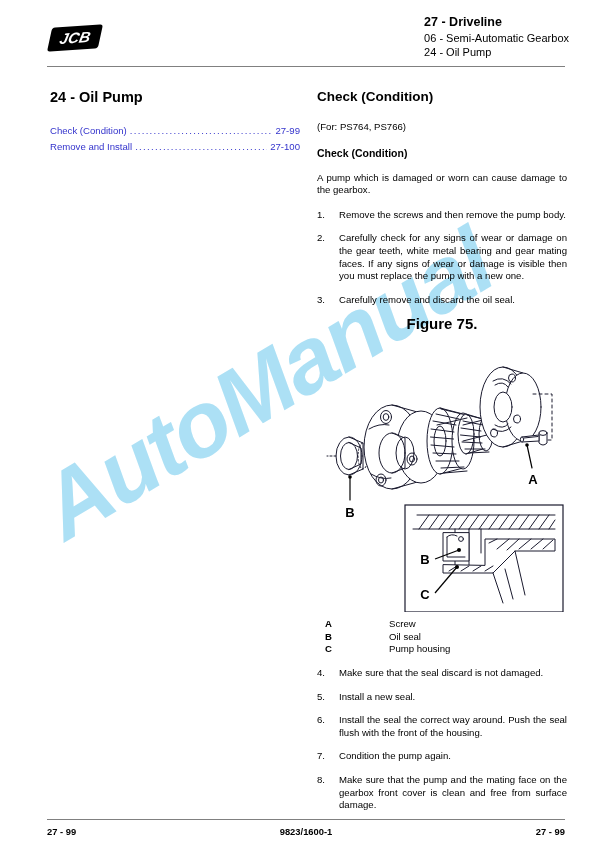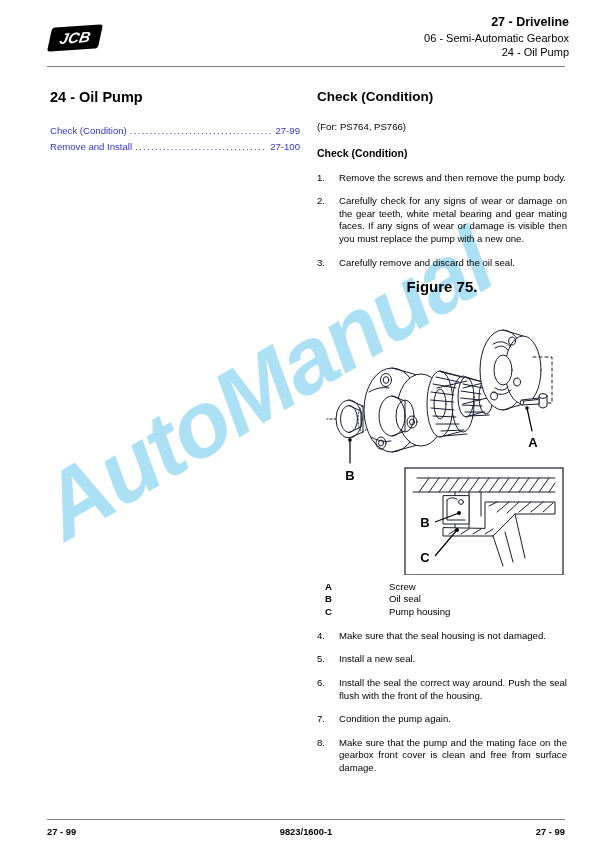--- a/index.html
+++ b/index.html
@@ -83,21 +83,21 @@
     font-size: 15px;
     font-weight: bold;
     font-style: italic;
     letter-spacing: 0px;
     transform: skewX(-16deg) rotate(-4deg);
   }
   #header-titles {
     position: absolute;
     right: 43px;
     top: 14px;
-    text-align: right;
+    text-align: left;
   }
   #header-titles .h-main {
     font-size: 12.5px;
     font-weight: bold;
     line-height: 16px;
     margin-bottom: 1px;
   }
   #header-titles .h-sub {
     font-size: 11px;
     font-weight: normal;
@@ -296,20 +296,21 @@
   </div>
 
   <div id="col-right" class="column">
 
     <h2 class="sub-heading">Check (Condition)</h2>
 
     <p class="body-para">(For: PS764, PS766)</p>
 
     <h3 class="sub-sub-heading">Check (Condition)</h3>
 
+    <p class="body-para">A pump which is damaged or worn can cause damage to the gearbox.</p>
 
     <div class="step">
       <span class="step-num">1.</span>
       <span class="step-text">Remove the screws and then remove the pump body.</span>
     </div>
     <div class="step">
       <span class="step-num">2.</span>
       <span class="step-text">Carefully check for any signs of wear or damage on the gear teeth, white metal bearing and gear mating faces. If any signs of wear or damage is visible then you must replace the pump with a new one.</span>
     </div>
     <div class="step last-line">
@@ -496,21 +497,21 @@
         <span class="legend-val">Oil seal</span>
       </div>
       <div class="legend-row">
         <span class="legend-key">C</span>
         <span class="legend-val">Pump housing</span>
       </div>
     </div>
 
     <div class="step last-line">
       <span class="step-num">4.</span>
-      <span class="step-text">Make sure that the seal housing is not damaged.</span>
+      <span class="step-text">Make sure that the seal discard is not damaged.</span>
     </div>
     <div class="step last-line">
       <span class="step-num">5.</span>
       <span class="step-text">Install a new seal.</span>
     </div>
     <div class="step">
       <span class="step-num">6.</span>
       <span class="step-text">Install the seal the correct way around. Push the seal flush with the front of the housing.</span>
     </div>
     <div class="step last-line">

